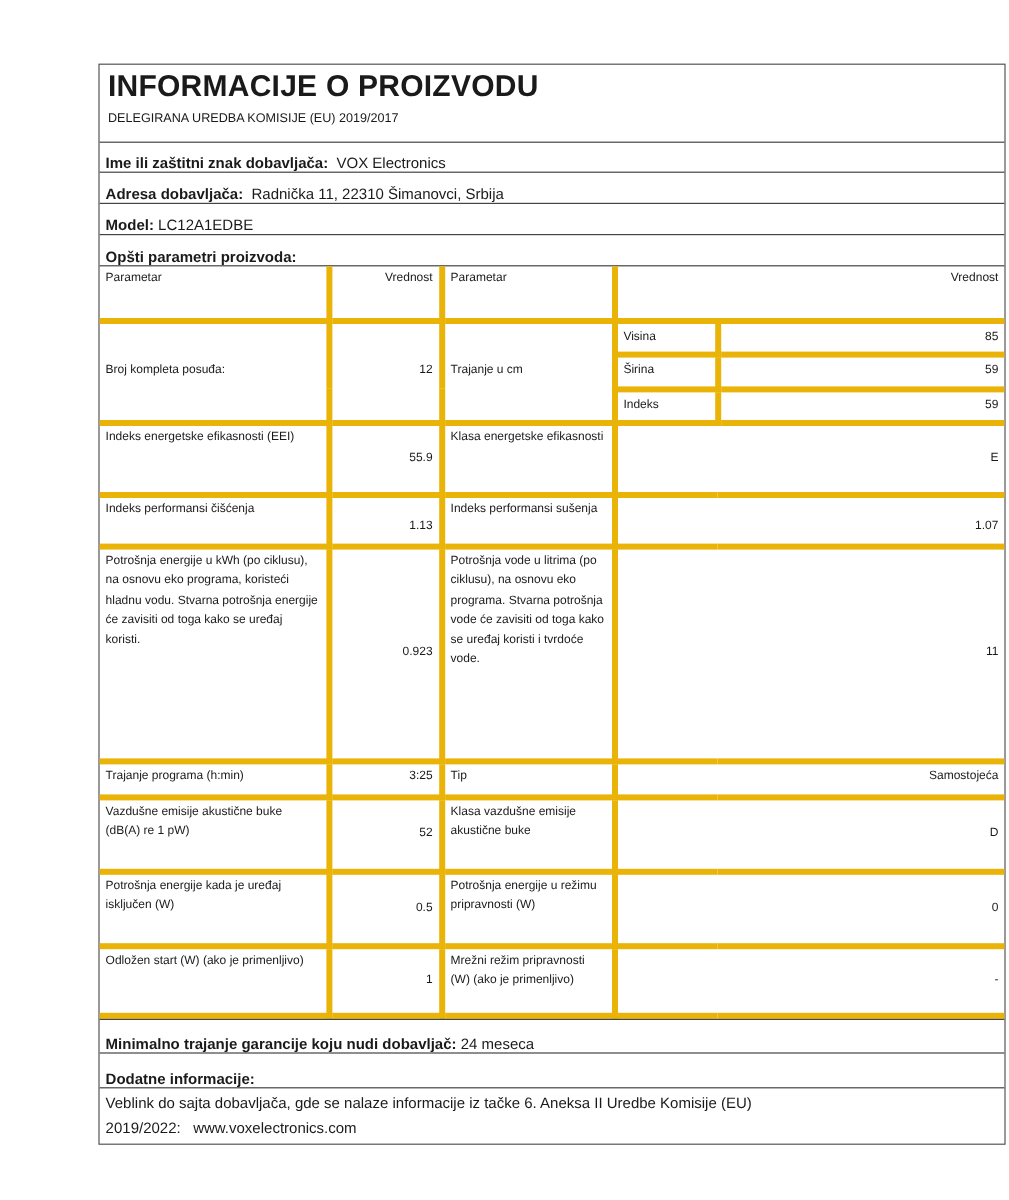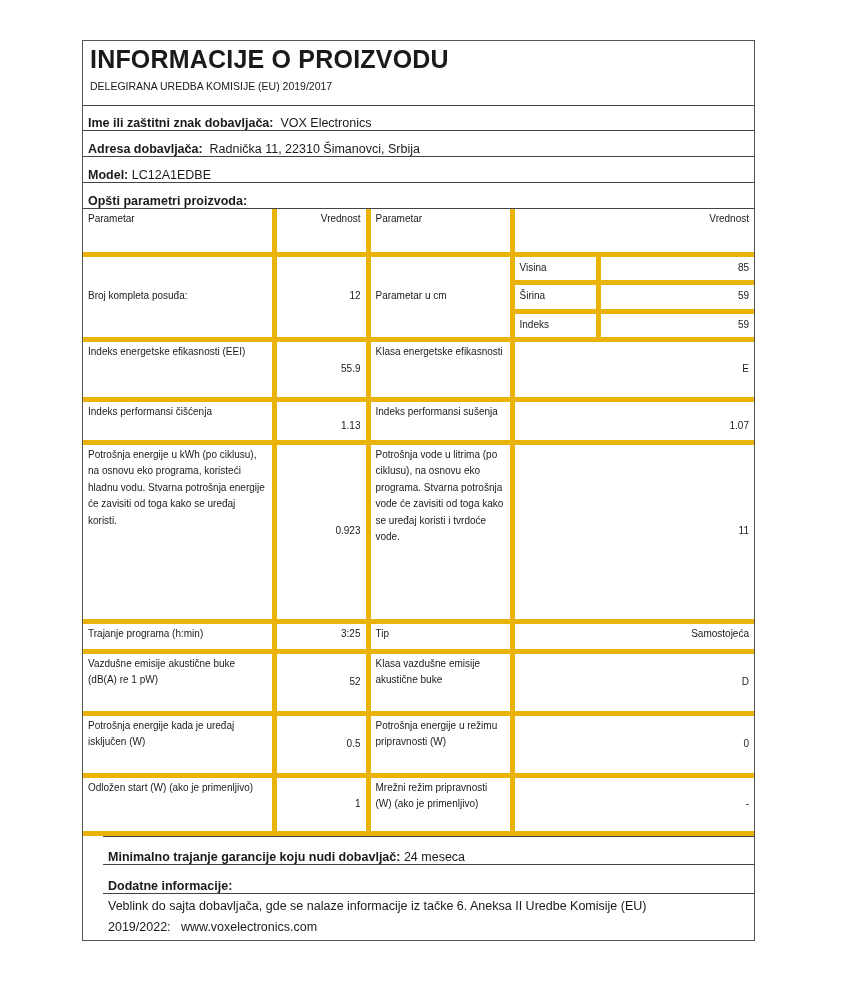--- a/index.html
+++ b/index.html
@@ -1,32 +1,32 @@
 <!DOCTYPE html>
 <html><head>
 <meta charset="utf-8">
 <style>
   html, body { margin: 0; padding: 0; background: #ffffff; }
   body { width: 841px; height: 1000px; position: relative; font-family: "Liberation Sans", sans-serif; color: #1a1a1a; }
-  .doc { position: absolute; left: 82px; top: 40px; width: 673px; border: 1.5px solid #555; box-sizing: border-box; }
+  .doc { position: absolute; left: 82px; top: 53px; width: 756px; border: 1.5px solid #555; box-sizing: border-box; }
   .row { border-bottom: 1px solid #444; box-sizing: border-box; padding-left: 5px; display: flex; align-items: flex-end; font-size: 12.5px; }
   .row:last-child { border-bottom: none; }
   .title { font-weight: bold; font-size: 25px; letter-spacing: 0.2px; line-height: 1; padding-top: 6px; }
   .subtitle { font-size: 10.5px; margin-top: 8px; }
   .head-block { height: 65px; border-bottom: 1px solid #444; padding-left: 7px; box-sizing: border-box; }
   b { font-weight: bold; }
   table { border-collapse: collapse; width: 100%; font-size: 10px; table-layout: fixed; }
   td { border: 5px solid #eab308; padding: 2px 5px; vertical-align: middle; line-height: 16.5px; box-sizing: border-box; }
   table tr:first-child td { border-top: none; }
   table td:first-child { border-left: none; }
   table td:last-child { border-right: none; }
   .c { text-align: right; }
   .bottom-val { vertical-align: bottom; padding-bottom: 5px; padding-left: 48px; }
   .top { vertical-align: top; }
-  .foot { font-size: 12.5px; margin-left: 20px; }
+  .foot { font-size: 12.5px; }
 </style>
 </head>
 <body>
 
 <div class="doc">
   <div class="head-block">
     <div class="title">INFORMACIJE O PROIZVODU</div>
     <div class="subtitle">DELEGIRANA UREDBA KOMISIJE (EU) 2019/2017</div>
   </div>
 
@@ -54,21 +54,21 @@
     <tbody>
         <tr style="height:45px">
       <td class="top">Parametar</td>
       <td class="top c">Vrednost</td>
       <td class="top">Parametar</td>
       <td class="top c" colspan="2">Vrednost</td>
     </tr>
     <tr style="height:28px">
       <td rowspan="3">Broj kompleta posuđa:</td>
       <td rowspan="3" class="c">12</td>
-      <td rowspan="3">Parametar u cm</td>
+      <td rowspan="3">Trajanje u cm</td>
       <td>Visina</td>
       <td class="c">85</td>
     </tr>
     <tr style="height:29px">
       <td>Širina</td>
       <td class="c">59</td>
     </tr>
     <tr style="height:28px">
       <td>Indeks</td>
       <td class="c">59</td>

